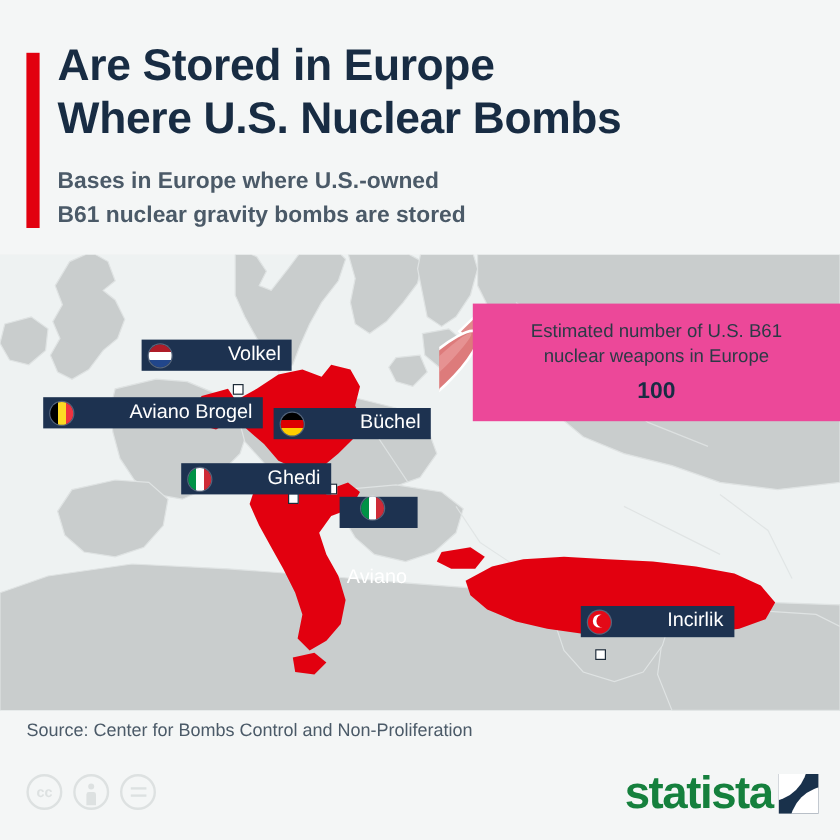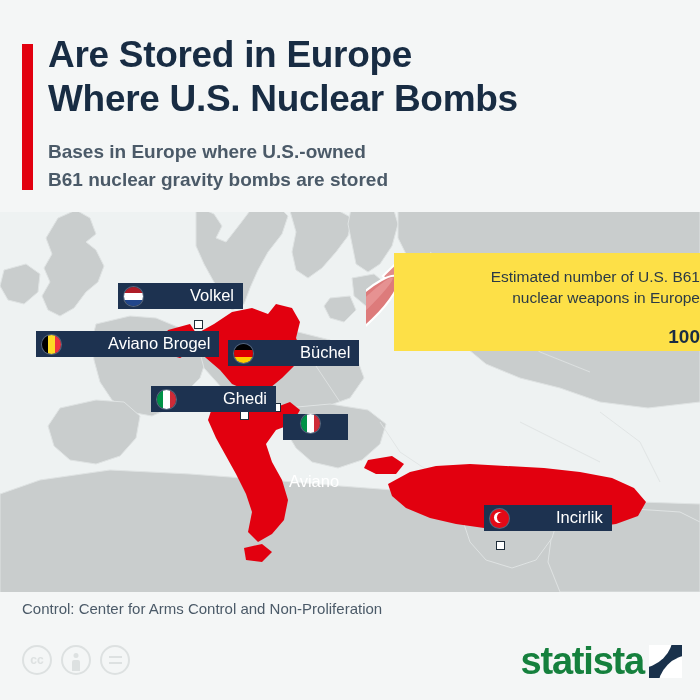--- a/index.html
+++ b/index.html
@@ -59,33 +59,33 @@
   }
   .map-svg { position: absolute; left: 0; top: 0; }
 
   
   .info-box {
     position: absolute;
     left: 394px;
     top: 253px;
     width: 306px;
     height: 98px;
-    background: #fde047;
-    text-align: right;
+    background: #ec4899;
+    text-align: center;
     box-sizing: border-box;
     padding-top: 14px;
   }
   .info-box .info-text {
     font-size: 15.5px;
     line-height: 1.35;
     color: #2b3a46;
   }
   .info-box .info-text div { white-space: pre; }
   .info-box .info-value {
-    margin-top: 17px;
+    margin-top: 7px;
     font-size: 19px;
     font-weight: bold;
     color: #182c43;
   }
 
   
   .pin-label {
     position: absolute;
     display: flex;
     align-items: center;
@@ -350,21 +350,21 @@
   <div class="pin-label" style="left:283px;top:414px;flex-direction:column;">
     <span class="flag flag-it"></span>
     <span class="lbl">Aviano</span>
   </div>
 
   <div class="pin-label" style="left:484px;top:505px;">
     <span class="flag flag-tr"></span>
     <span class="lbl">Incirlik</span>
   </div>
 
-  <div class="source">Control: Center for Arms Control and Non-Proliferation</div>
+  <div class="source">Source: Center for Bombs Control and Non-Proliferation</div>
 
   <div class="cc-row">
     <div class="cc-badge">
       <span>cc</span>
     </div>
     <div class="cc-badge">
       <span class="cc-person-head"></span>
       <span class="cc-person-body"></span>
     </div>
     <div class="cc-badge">

